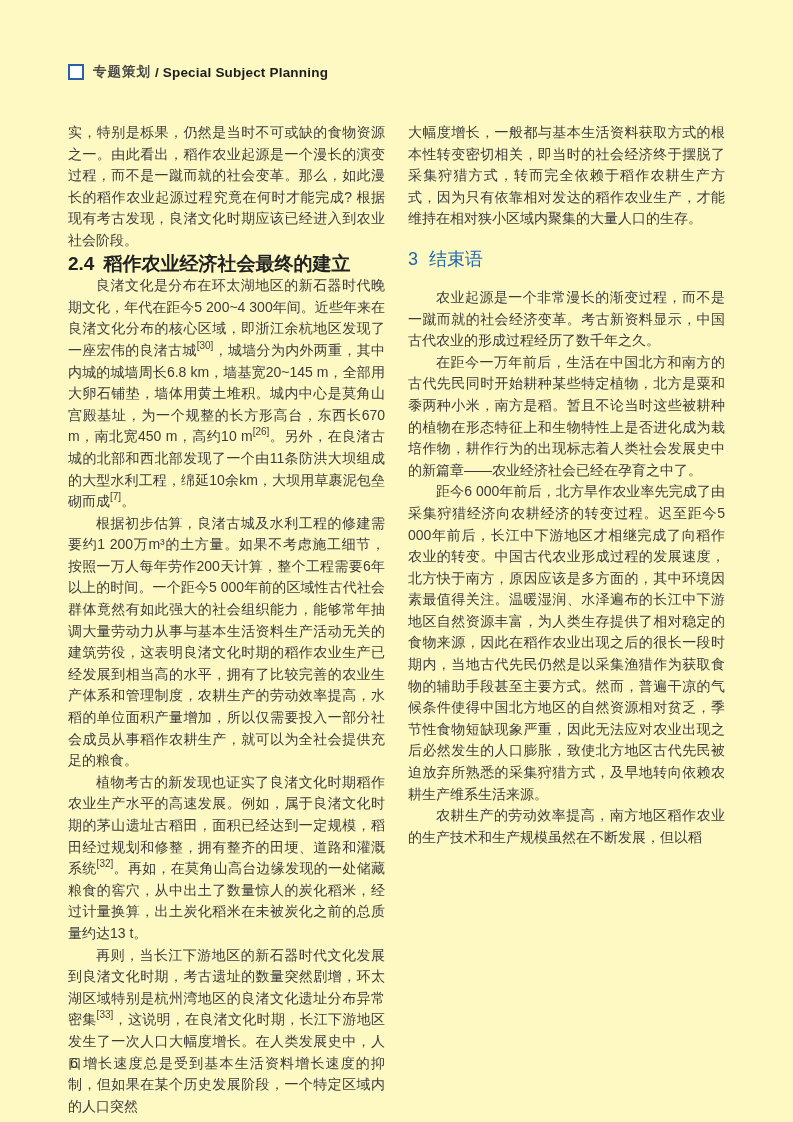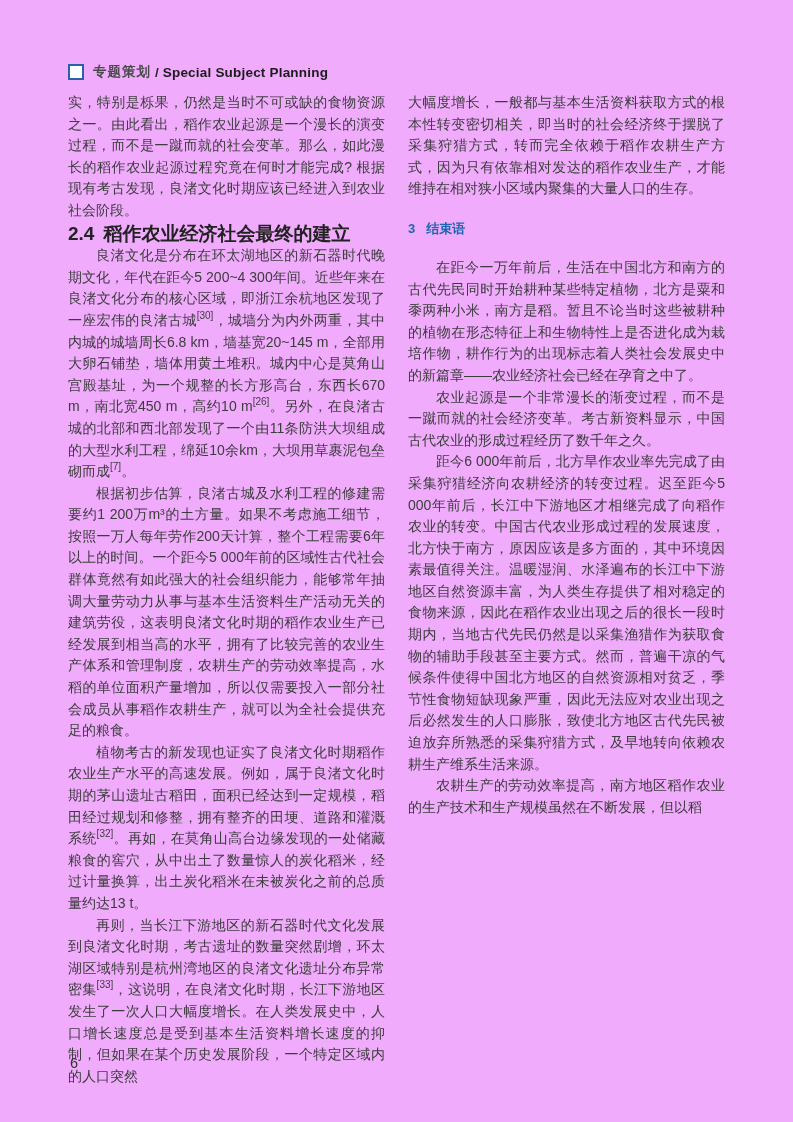--- a/index.html
+++ b/index.html
@@ -1,19 +1,19 @@
 <!DOCTYPE html>
 <html><head>
 <meta charset="utf-8">
 <style>
   html,body{margin:0;padding:0;background:#ffffff;}
   .page{
     position:relative;
     width:793px;height:1122px;
-    background:#f0abfc;
+    background:#fef9c3;
     box-sizing:border-box;
     padding:62px 68px 0 68px;
     font-family:"Liberation Sans","DejaVu Sans",sans-serif;
     color:#3c3c3c;
     overflow:hidden;
   }
   .header{
     display:flex;align-items:center;
     height:20px;
   }
@@ -29,40 +29,40 @@
   }
   .header .sep{
     font-size:13.5px;color:#2a2a2a;font-weight:bold;margin:0 4px;
   }
   .header .en{
     font-size:13.5px;color:#1c1c1c;font-weight:bold;letter-spacing:.2px;
   }
   .cols{
     display:flex;
     gap:23px;
-    margin-top:10px;
+    margin-top:40px;
   }
   .col{
     flex:1 1 0;
     font-size:14px;
     line-height:21.6px;
     text-align:justify;
     text-justify:inter-character;
   }
   .col p{margin:0;}
   .col p.indent{text-indent:2em;}
   .h-sub{
     font-weight:bold;color:#222222;
     font-size:19px;line-height:21.6px;
     margin:1px 0;
   }
   .h-sub .num{margin-right:9px;}
   .h-chap{
-    color:#1F66B0;font-weight:bold;
-    font-size:13px;line-height:22px;
+    color:#1F66B0;font-weight:normal;
+    font-size:18px;line-height:22px;
     margin:18px 0 17px 0;
   }
   .h-chap .num{margin-right:11px;}
   sup{font-size:10px;line-height:0;vertical-align:super;}
   .page-num{
     position:absolute;left:70px;top:1055px;
     font-size:14.5px;color:#333333;
   }
 </style>
 </head>
@@ -88,22 +88,22 @@
       <p class="indent refs">根据初步估算，良渚古城及水利工程的修建需要约1 200万m³的土方量。如果不考虑施工细节，按照一万人每年劳作200天计算，整个工程需要6年以上的时间。一个距今5 000年前的区域性古代社会群体竟然有如此强大的社会组织能力，能够常年抽调大量劳动力从事与基本生活资料生产活动无关的建筑劳役，这表明良渚文化时期的稻作农业生产已经发展到相当高的水平，拥有了比较完善的农业生产体系和管理制度，农耕生产的劳动效率提高，水稻的单位面积产量增加，所以仅需要投入一部分社会成员从事稻作农耕生产，就可以为全社会提供充足的粮食。</p>
       <p class="indent refs">植物考古的新发现也证实了良渚文化时期稻作农业生产水平的高速发展。例如，属于良渚文化时期的茅山遗址古稻田，面积已经达到一定规模，稻田经过规划和修整，拥有整齐的田埂、道路和灌溉系统<sup>[32]</sup>。再如，在莫角山高台边缘发现的一处储藏粮食的窖穴，从中出土了数量惊人的炭化稻米，经过计量换算，出土炭化稻米在未被炭化之前的总质量约达13 t。</p>
       <p class="indent refs">再则，当长江下游地区的新石器时代文化发展到良渚文化时期，考古遗址的数量突然剧增，环太湖区域特别是杭州湾地区的良渚文化遗址分布异常密集<sup>[33]</sup>，这说明，在良渚文化时期，长江下游地区发生了一次人口大幅度增长。在人类发展史中，人口增长速度总是受到基本生活资料增长速度的抑制，但如果在某个历史发展阶段，一个特定区域内的人口突然</p>
     </div>
 
     <div class="col">
       <p class="refs">大幅度增长，一般都与基本生活资料获取方式的根本性转变密切相关，即当时的社会经济终于摆脱了采集狩猎方式，转而完全依赖于稻作农耕生产方式，因为只有依靠相对发达的稻作农业生产，才能维持在相对狭小区域内聚集的大量人口的生存。</p>
       <div class="h-chap">
         <span class="num">3</span><span>结束语</span>
       </div>
+      <p class="indent refs">农业起源是一个非常漫长的渐变过程，而不是一蹴而就的社会经济变革。考古新资料显示，中国古代农业的形成过程经历了数千年之久。</p>
       <p class="indent refs">在距今一万年前后，生活在中国北方和南方的古代先民同时开始耕种某些特定植物，北方是粟和黍两种小米，南方是稻。暂且不论当时这些被耕种的植物在形态特征上和生物特性上是否进化成为栽培作物，耕作行为的出现标志着人类社会发展史中的新篇章——农业经济社会已经在孕育之中了。</p>
-      <p class="indent refs">农业起源是一个非常漫长的渐变过程，而不是一蹴而就的社会经济变革。考古新资料显示，中国古代农业的形成过程经历了数千年之久。</p>
       <p class="indent refs">距今6 000年前后，北方旱作农业率先完成了由采集狩猎经济向农耕经济的转变过程。迟至距今5 000年前后，长江中下游地区才相继完成了向稻作农业的转变。中国古代农业形成过程的发展速度，北方快于南方，原因应该是多方面的，其中环境因素最值得关注。温暖湿润、水泽遍布的长江中下游地区自然资源丰富，为人类生存提供了相对稳定的食物来源，因此在稻作农业出现之后的很长一段时期内，当地古代先民仍然是以采集渔猎作为获取食物的辅助手段甚至主要方式。然而，普遍干凉的气候条件使得中国北方地区的自然资源相对贫乏，季节性食物短缺现象严重，因此无法应对农业出现之后必然发生的人口膨胀，致使北方地区古代先民被迫放弃所熟悉的采集狩猎方式，及早地转向依赖农耕生产维系生活来源。</p>
       <p class="indent refs">农耕生产的劳动效率提高，南方地区稻作农业的生产技术和生产规模虽然在不断发展，但以稻</p>
     </div>
 
   </div>
 
   <div class="page-num">6</div>
 
 </div>
 

